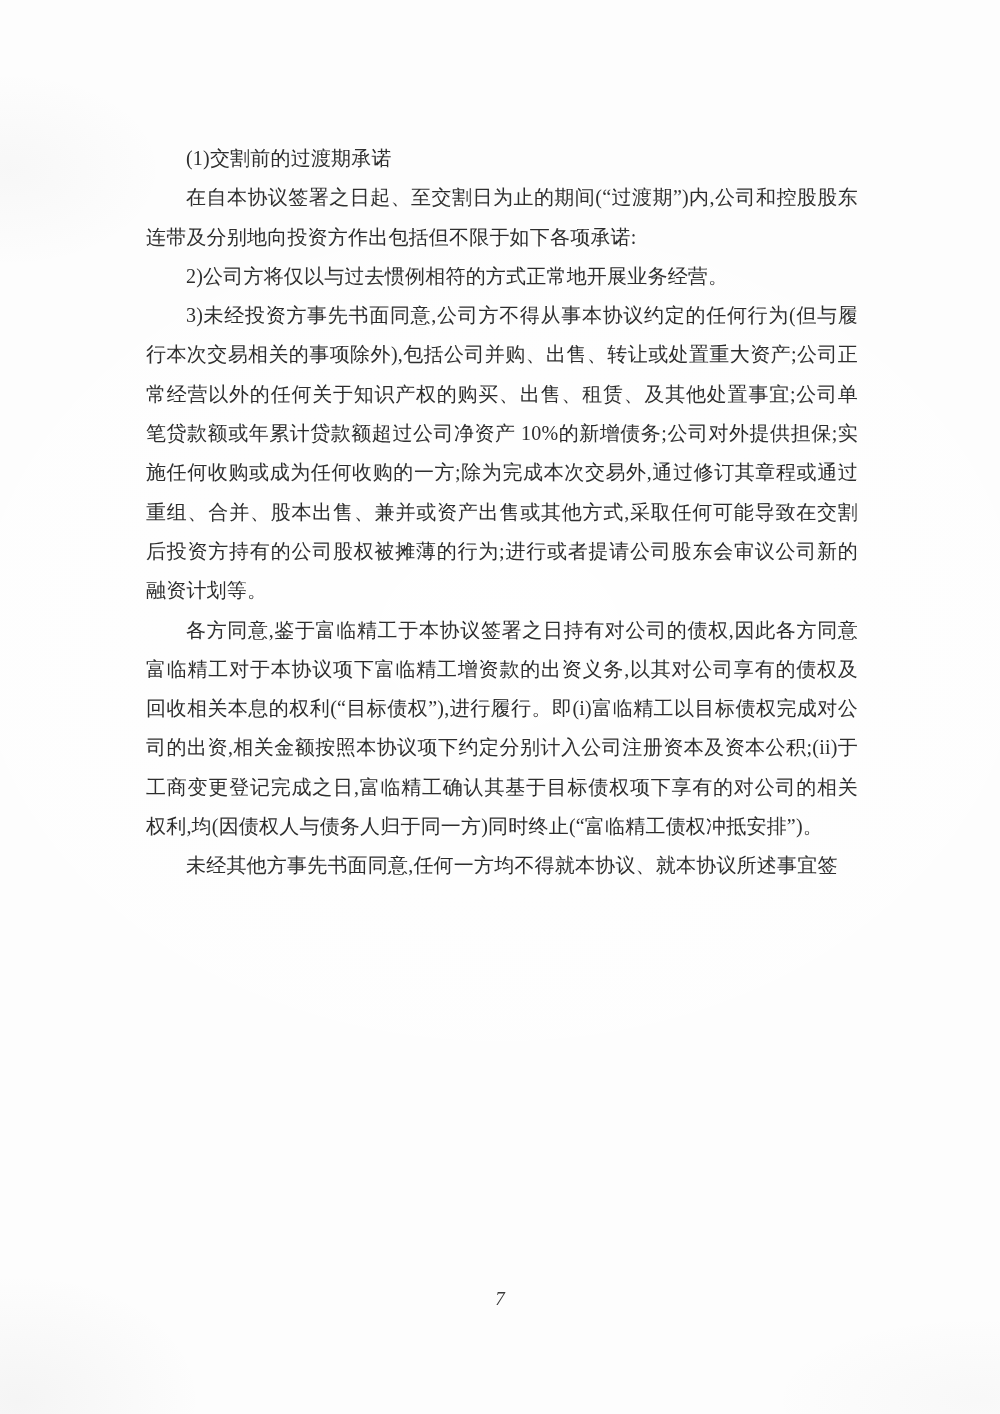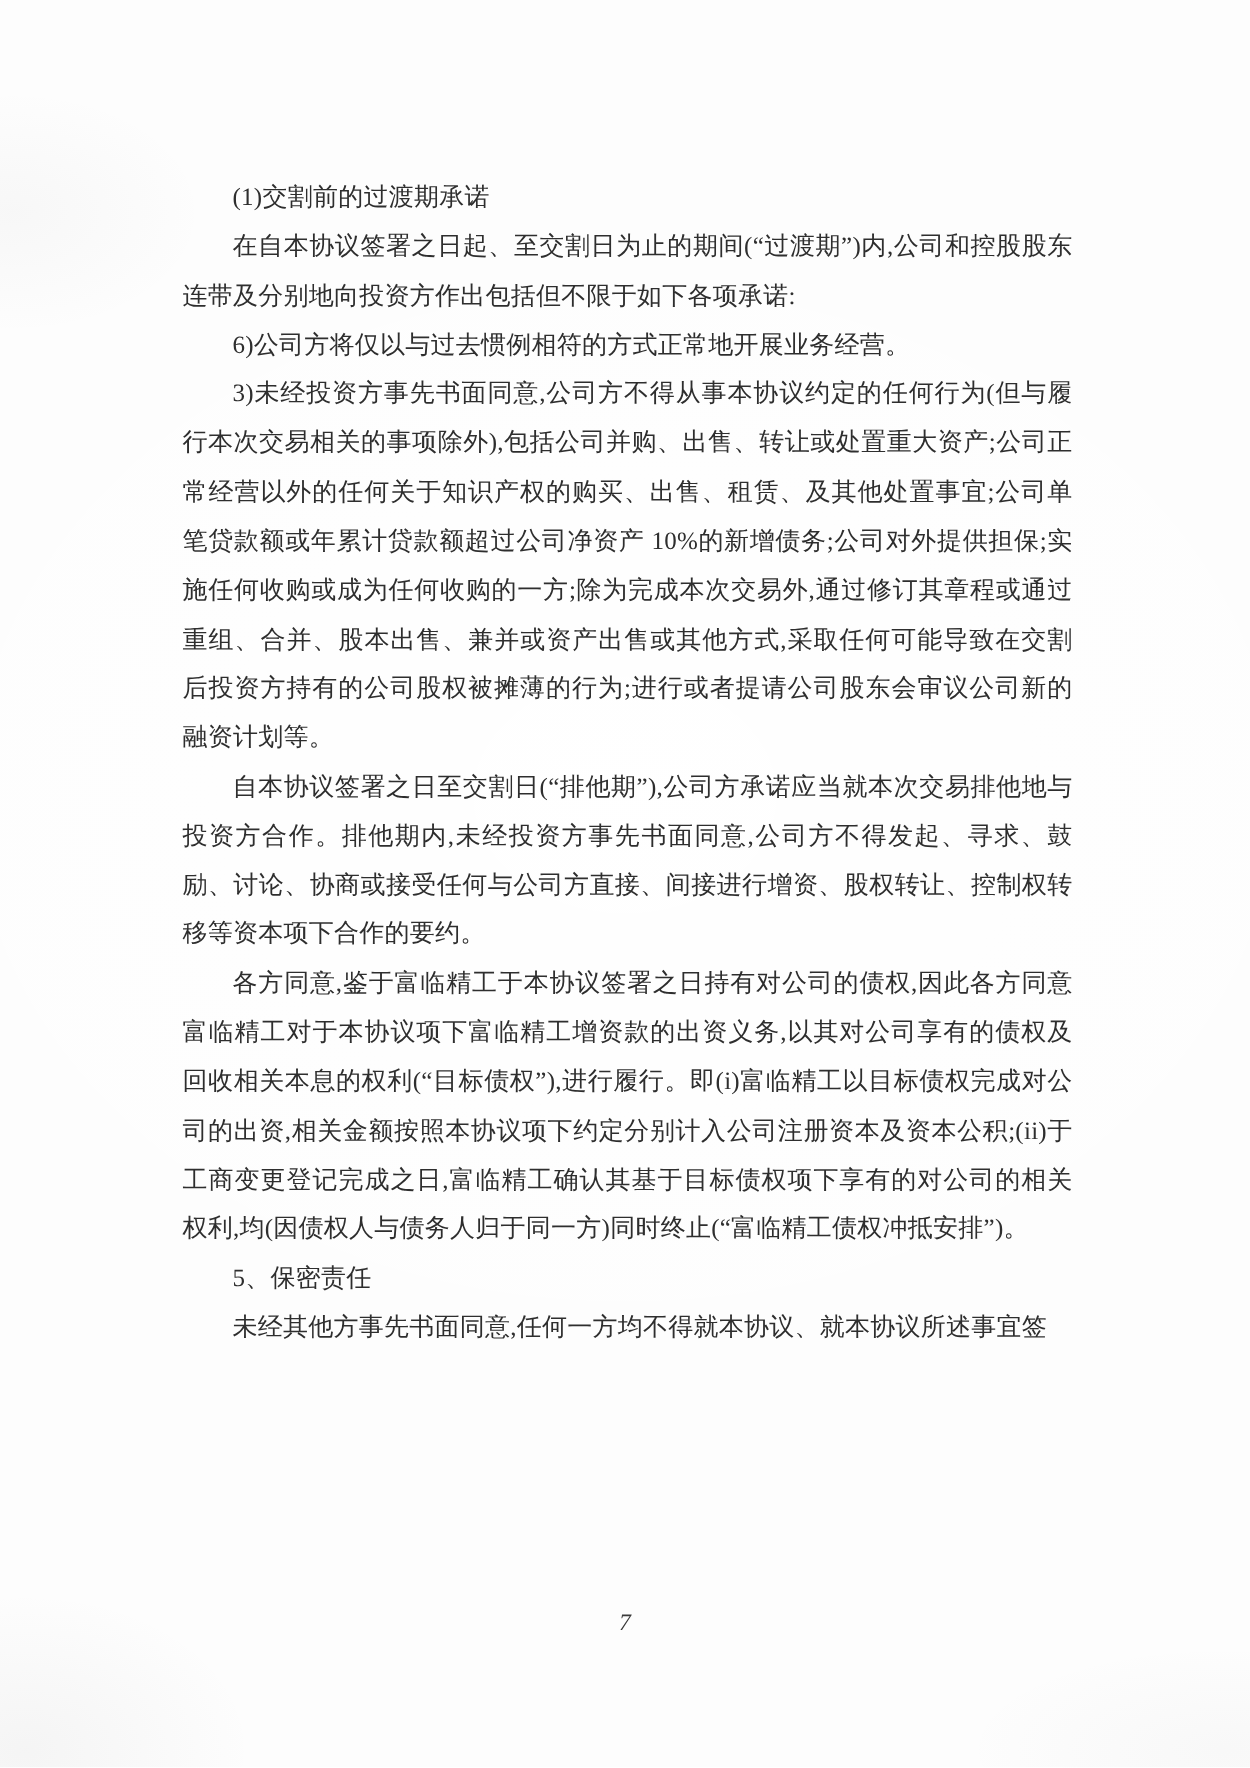--- a/index.html
+++ b/index.html
@@ -55,30 +55,28 @@
 
 <div class="page">
 
   <div class="text-block">
 
       <p class="para">(1)交割前的过渡期承诺</p>
 
       <p class="para">在自本协议签署之日起、至交割日为止的期间(“过渡期”)内,公司和控股股东连带及分别地向投资方作出包括但不限于如下各项承诺:</p>
 
 
-      <p class="para">6)公司方将仅以与过去惯例相符的方式正常地开展业务经营。</p>
+      <p class="para">2)公司方将仅以与过去惯例相符的方式正常地开展业务经营。</p>
 
       <p class="para">3)未经投资方事先书面同意,公司方不得从事本协议约定的任何行为(但与履行本次交易相关的事项除外),包括公司并购、出售、转让或处置重大资产;公司正常经营以外的任何关于知识产权的购买、出售、租赁、及其他处置事宜;公司单笔贷款额或年累计贷款额超过公司净资产 10%的新增债务;公司对外提供担保;实施任何收购或成为任何收购的一方;除为完成本次交易外,通过修订其章程或通过重组、合并、股本出售、兼并或资产出售或其他方式,采取任何可能导致在交割后投资方持有的公司股权被摊薄的行为;进行或者提请公司股东会审议公司新的融资计划等。</p>
 
 
-      <p class="para">自本协议签署之日至交割日(“排他期”),公司方承诺应当就本次交易排他地与投资方合作。排他期内,未经投资方事先书面同意,公司方不得发起、寻求、鼓励、讨论、协商或接受任何与公司方直接、间接进行增资、股权转让、控制权转移等资本项下合作的要约。</p>
 
 
       <p class="para">各方同意,鉴于富临精工于本协议签署之日持有对公司的债权,因此各方同意富临精工对于本协议项下富临精工增资款的出资义务,以其对公司享有的债权及回收相关本息的权利(“目标债权”),进行履行。即(i)富临精工以目标债权完成对公司的出资,相关金额按照本协议项下约定分别计入公司注册资本及资本公积;(ii)于工商变更登记完成之日,富临精工确认其基于目标债权项下享有的对公司的相关权利,均(因债权人与债务人归于同一方)同时终止(“富临精工债权冲抵安排”)。</p>
 
-      <p class="para">5、保密责任</p>
 
       <p class="para">未经其他方事先书面同意,任何一方均不得就本协议、就本协议所述事宜签</p>
     </div>
 
   <div class="page-number">7</div>
 
 </div>
 
 </body></html>

